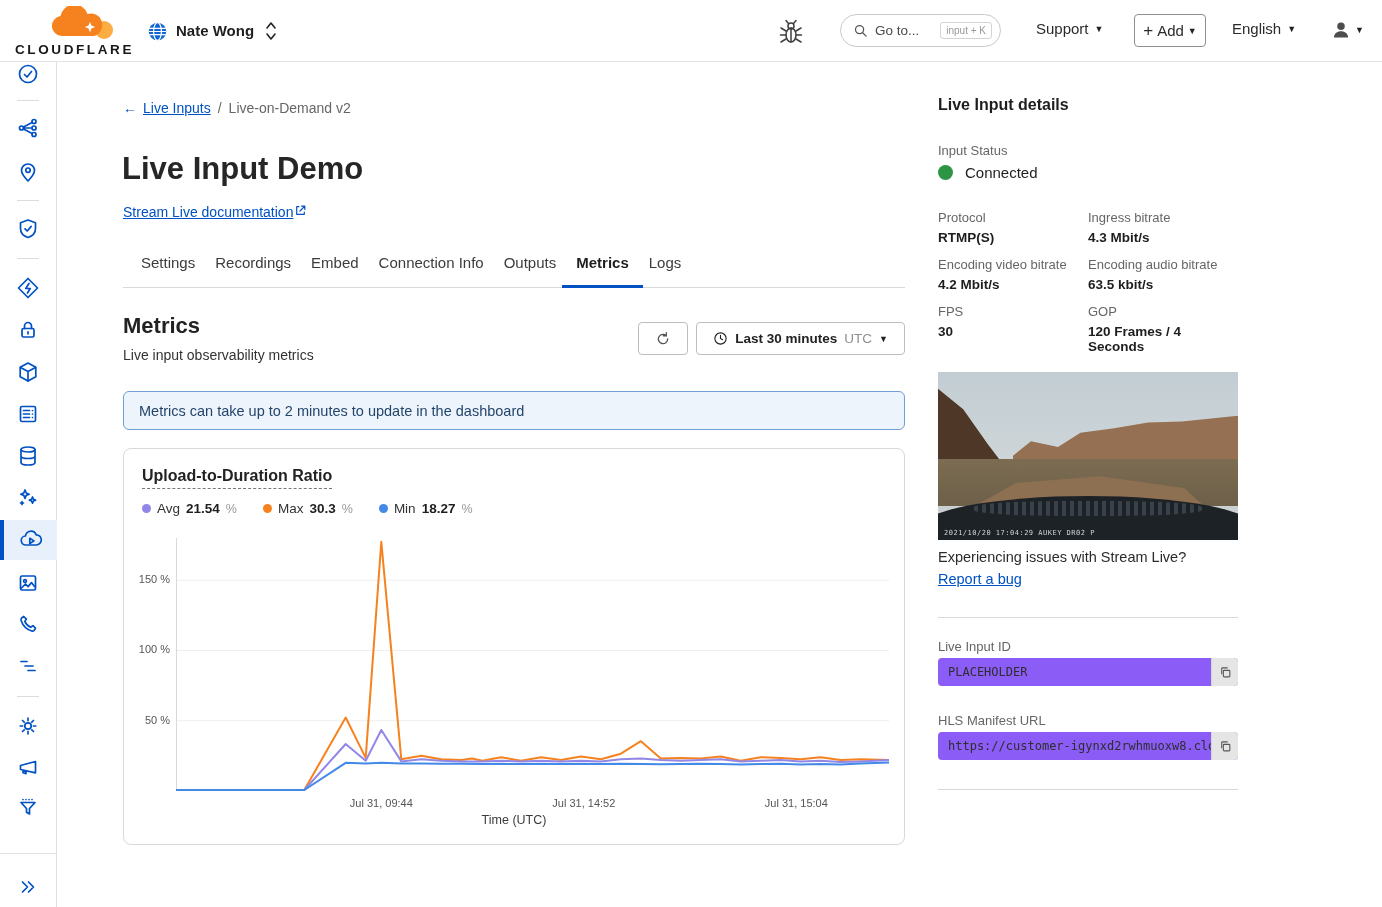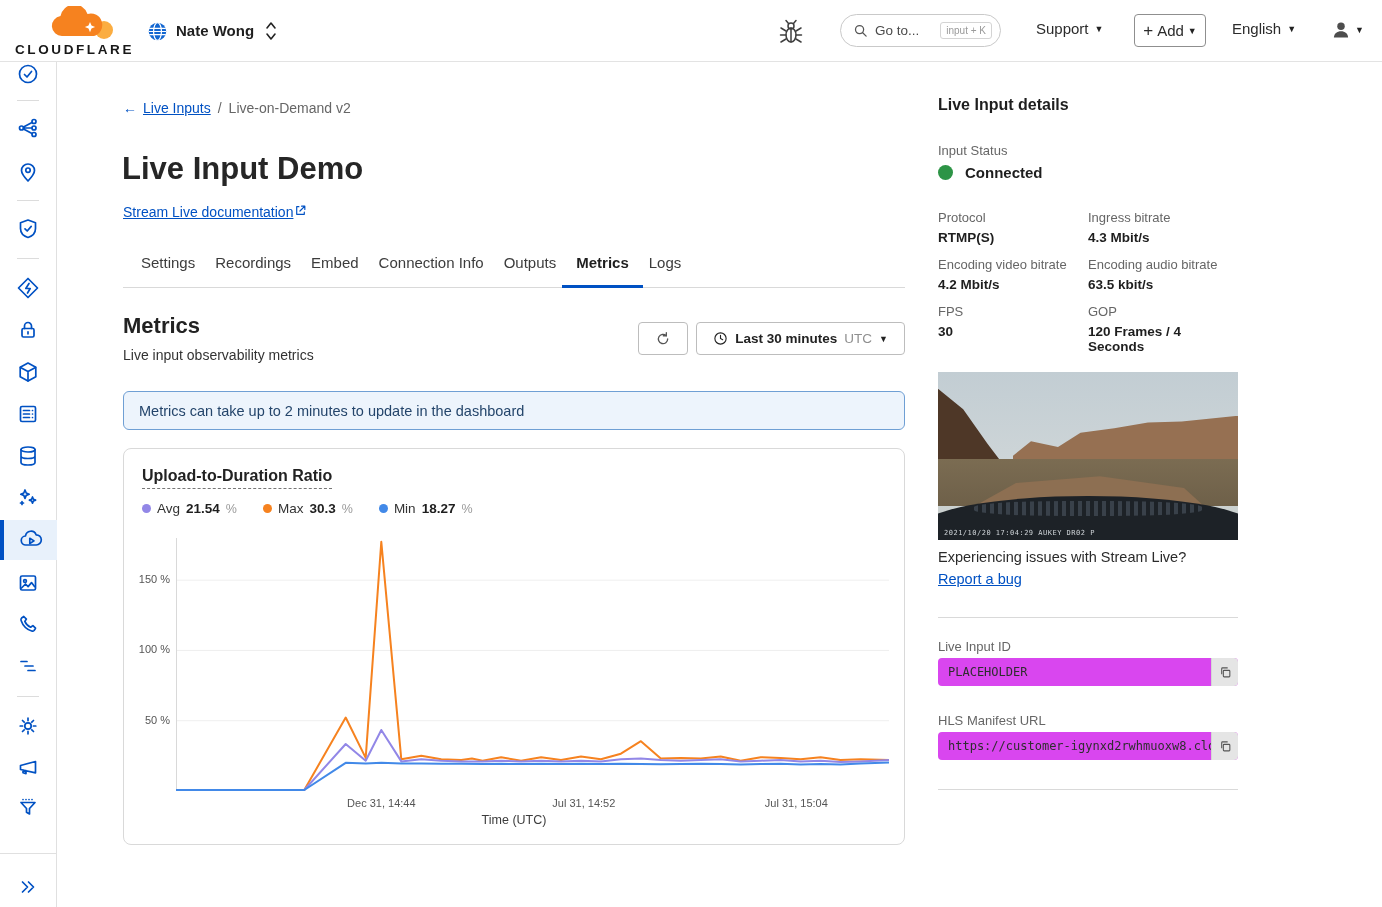--- a/index.html
+++ b/index.html
@@ -90,21 +90,21 @@
   .x-label { position:absolute; width:100px; text-align:center; font-size:11px; color:#555; top:259px; }
   .axis-title { position:absolute; left:0; right:0; top:364px; text-align:center; font-size:12.5px; color:#3c3c3c; }
 
   
   .rpanel { position:absolute; left:938px; top:62px; width:300px; height:845px; }
   .rp-h { position:absolute; top:34px; left:0; font-size:16px; font-weight:700; color:#1e1e1e; }
   .rp-label { font-size:13px; color:#666; }
   .status-label { position:absolute; top:81px; left:0; }
   .status-row { position:absolute; top:102px; left:0; display:flex; align-items:center; gap:12px; }
   .status-dot { width:15px; height:15px; border-radius:50%; background:#2d9446; }
-  .status-text { font-size:15px; font-weight:700; color:#1e1e1e; }
+  .status-text { font-size:15px; font-weight:400; color:#1e1e1e; }
   .details-grid { position:absolute; top:148px; left:0; width:300px; display:grid;
     grid-template-columns:150px 150px; row-gap:12px; }
   .field .flabel { font-size:13px; color:#666; margin-bottom:5px; }
   .field .fvalue { font-size:13.5px; font-weight:700; color:#1e1e1e; }
   .thumb { position:absolute; top:310px; left:0; width:300px; height:168px; overflow:hidden; background:#b9c3c9; }
   .thumb .sky { position:absolute; inset:0; background:linear-gradient(#c2cdd3,#cfd6d8 60%,#c8cdc9); }
   .thumb .mesa { position:absolute; left:25%; top:26%; width:75%; height:34%; background:#967052;
     clip-path:polygon(0 70%,8% 45%,20% 55%,30% 30%,45% 22%,60% 12%,75% 10%,100% 0,100% 100%,0 100%); }
   .thumb .cliff { position:absolute; left:0; top:10%; width:30%; height:68%; background:#4e3727;
     clip-path:polygon(0 0,28% 18%,55% 48%,100% 95%,100% 100%,0 100%); }
@@ -116,21 +116,21 @@
     background:#1d2227; border-radius:50% 50% 0 0; }
   .thumb .vents { position:absolute; left:12%; bottom:14%; width:76%; height:9%;
     background:repeating-linear-gradient(90deg,#39414a 0 4px,#1d2227 4px 8px); border-radius:40%; }
   .thumb .stamp { position:absolute; left:6px; bottom:3px; font-family:"DejaVu Sans Mono",monospace;
     font-size:7px; color:#cfd4d8; letter-spacing:.5px; }
   .rp-question { position:absolute; top:487px; left:0; font-size:14.5px; color:#2b2b2b; }
   .rp-report { position:absolute; top:509px; left:0; font-size:14.5px; color:#0051c3;
     text-decoration:underline; cursor:pointer; }
   .rp-div { position:absolute; left:0; width:300px; border-top:1px solid #d9d9d9; }
   .id-label { position:absolute; top:577px; left:0; }
-  .copy-field { position:absolute; left:0; width:300px; height:28px; background:#d946ef;
+  .copy-field { position:absolute; left:0; width:300px; height:28px; background:#8b5cf6;
     border-radius:4px; display:flex; align-items:center; overflow:hidden; }
   .copy-field .val { flex:1; font-family:"DejaVu Sans Mono",monospace; font-size:12px;
     color:#2e2e2e; padding-left:10px; white-space:nowrap; overflow:hidden; }
   .copy-btn { width:27px; height:28px; background:#e5e5e5; border:none; border-left:1px solid #d5d5d5;
     display:flex; align-items:center; justify-content:center; cursor:pointer; flex:none; }
   .hls-label { position:absolute; top:651px; left:0; }
   svg.ico { display:block; }
 </style>
 </head>
 <body>
@@ -384,21 +384,21 @@
           <line x1="0" y1="112.44444444444443" x2="713" y2="112.44444444444443" stroke="#efefef" stroke-width="1"></line>
           <line x1="0" y1="42.16666666666666" x2="713" y2="42.16666666666666" stroke="#efefef" stroke-width="1"></line>
           <line x1="0.5" y1="0" x2="0.5" y2="253" stroke="#d9d9d9" stroke-width="1"></line>
           <polyline points="0.0,252.0 128.3,252.0 169.7,179.5 189.7,219.9 205.3,3.8 225.3,221.3 245.3,217.8 265.2,221.3 285.2,222.0 295.9,220.6 306.6,222.7 325.1,219.2 345.1,222.7 365.1,219.2 385.0,222.0 405.0,218.5 424.9,221.3 444.9,215.7 464.9,203.2 484.8,220.6 504.8,219.9 524.8,220.6 544.7,218.5 564.7,222.7 584.7,219.2 604.6,219.9 624.6,221.3 644.6,219.2 664.5,222.0 684.5,221.3 713.0,222.0" fill="none" stroke="#f6821f" stroke-width="2" stroke-linejoin="round"></polyline>
           <polyline points="0.0,252.0 128.3,252.0 169.7,206.0 189.7,222.7 205.3,192.0 225.3,223.4 245.3,221.3 265.2,222.7 285.2,223.4 306.6,223.4 325.1,222.7 345.1,223.4 365.1,222.7 385.0,223.4 405.0,222.7 424.9,223.4 444.9,221.3 464.9,220.6 484.8,222.0 504.8,222.7 524.8,222.0 544.7,221.3 564.7,223.4 584.7,222.7 604.6,222.0 624.6,223.4 644.6,222.7 664.5,224.1 684.5,223.4 713.0,222.0" fill="none" stroke="#9287e7" stroke-width="2" stroke-linejoin="round"></polyline>
           <polyline points="0.0,252.0 128.3,252.0 169.7,224.8 189.7,225.5 205.3,224.8 225.3,225.5 245.3,225.5 265.2,225.8 285.2,225.8 306.6,226.1 325.1,225.8 345.1,226.1 365.1,225.8 385.0,226.1 405.0,225.8 424.9,226.1 444.9,225.8 464.9,226.1 484.8,226.3 504.8,226.1 524.8,225.8 544.7,226.1 564.7,226.5 584.7,226.1 604.6,225.8 624.6,226.5 644.6,226.1 664.5,226.5 684.5,225.5 713.0,224.4" fill="none" stroke="#4289e8" stroke-width="2" stroke-linejoin="round"></polyline>
         </svg>
     <div class="y-label" style="top: 175.722px;">50 %</div>
         <div class="y-label" style="top: 105.444px;">100 %</div>
         <div class="y-label" style="top: 35.1667px;">150 %</div>
-        <div class="x-label" style="left: 155.344px;">Dec 31, 14:44</div>
+        <div class="x-label" style="left: 155.344px;">Jul 31, 09:44</div>
         <div class="x-label" style="left: 357.836px;">Jul 31, 14:52</div>
         <div class="x-label" style="left: 570.31px;">Jul 31, 15:04</div>
       </div>
     <div class="axis-title">Time (UTC)</div>
   </div>
 
   <div class="rpanel">
     <h3 class="rp-h">Live Input details</h3>
     <div class="rp-label status-label">Input Status</div>
     <div class="status-row">

